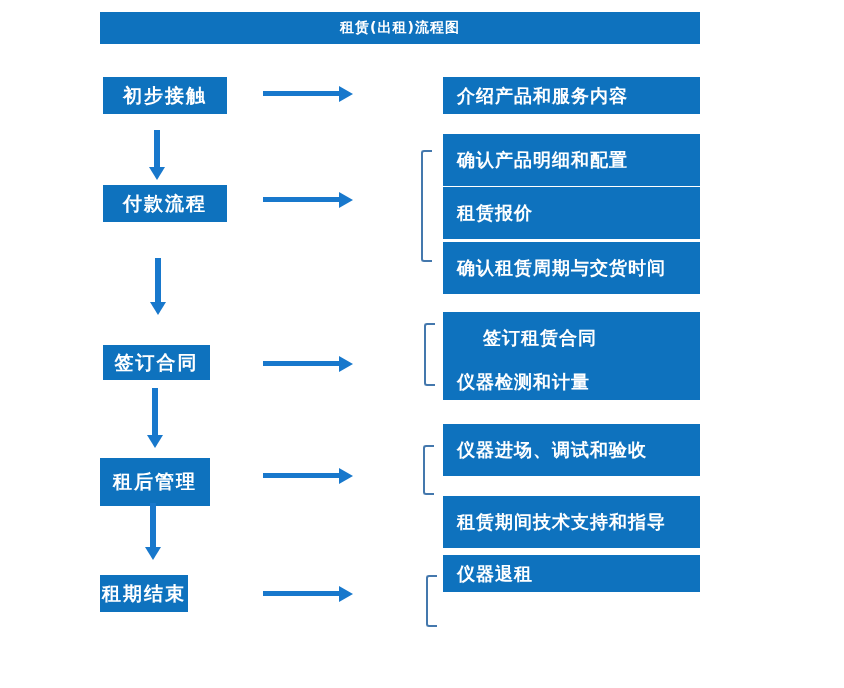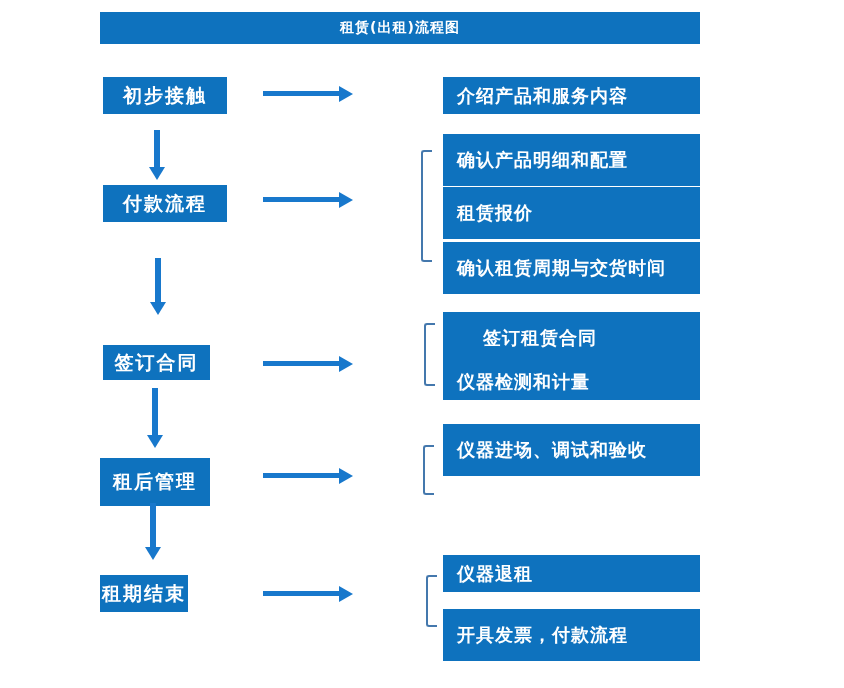--- a/index.html
+++ b/index.html
@@ -118,17 +118,17 @@
   <div class="detail-box" style="top:77px;  height:37px;">介绍产品和服务内容</div>
 
   <div class="detail-box" style="top:134px;">确认产品明细和配置</div>
   <div class="detail-box" style="top:187px;">租赁报价</div>
   <div class="detail-box" style="top:242px;">确认租赁周期与交货时间</div>
 
   <div class="detail-box" style="top:312px;padding-left:40px;">签订租赁合同</div>
   <div class="detail-box" style="top:363px; height:37px;">仪器检测和计量</div>
 
   <div class="detail-box" style="top:424px;">仪器进场、调试和验收</div>
+  <div class="detail-box" style="top:496px;">租赁期间技术支持和指导</div>
 
   <div class="detail-box" style="top:555px; height:37px;">仪器退租</div>
-  <div class="detail-box" style="top:609px;">开具发票，付款流程</div>
 
 </div>
 
 </body></html>

